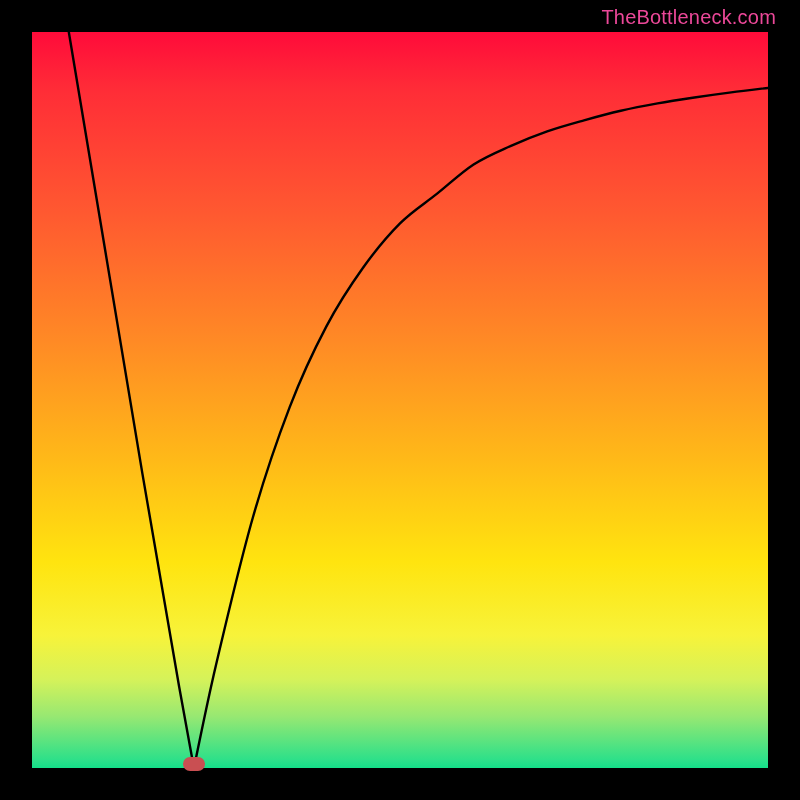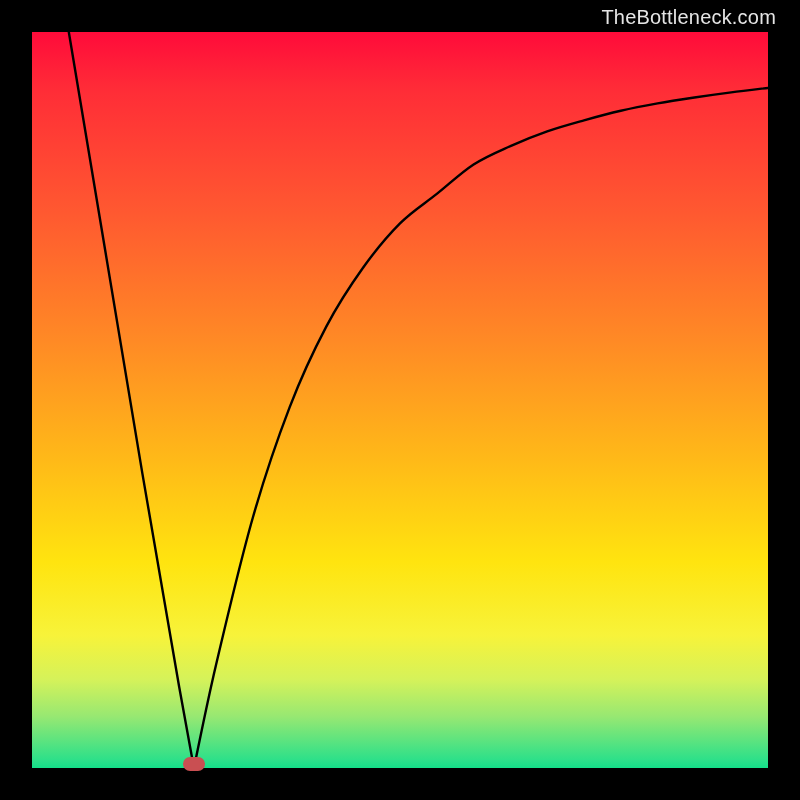--- a/index.html
+++ b/index.html
@@ -36,21 +36,21 @@
       #d5f25a 88%,
       #97e872 93%,
       #2be08a 99%,
       #14df89 100%
     );
   }
   .watermark {
     position: absolute;
     top: 6px;
     right: 24px;
-    color: #e5e5e5;
+    color: #ec4899;
     font-size: 20px;
     letter-spacing: 0.2px;
     user-select: none;
   }
   svg.curve {
     position: absolute;
     left: 0;
     top: 0;
     width: 100%;
     height: 100%;

